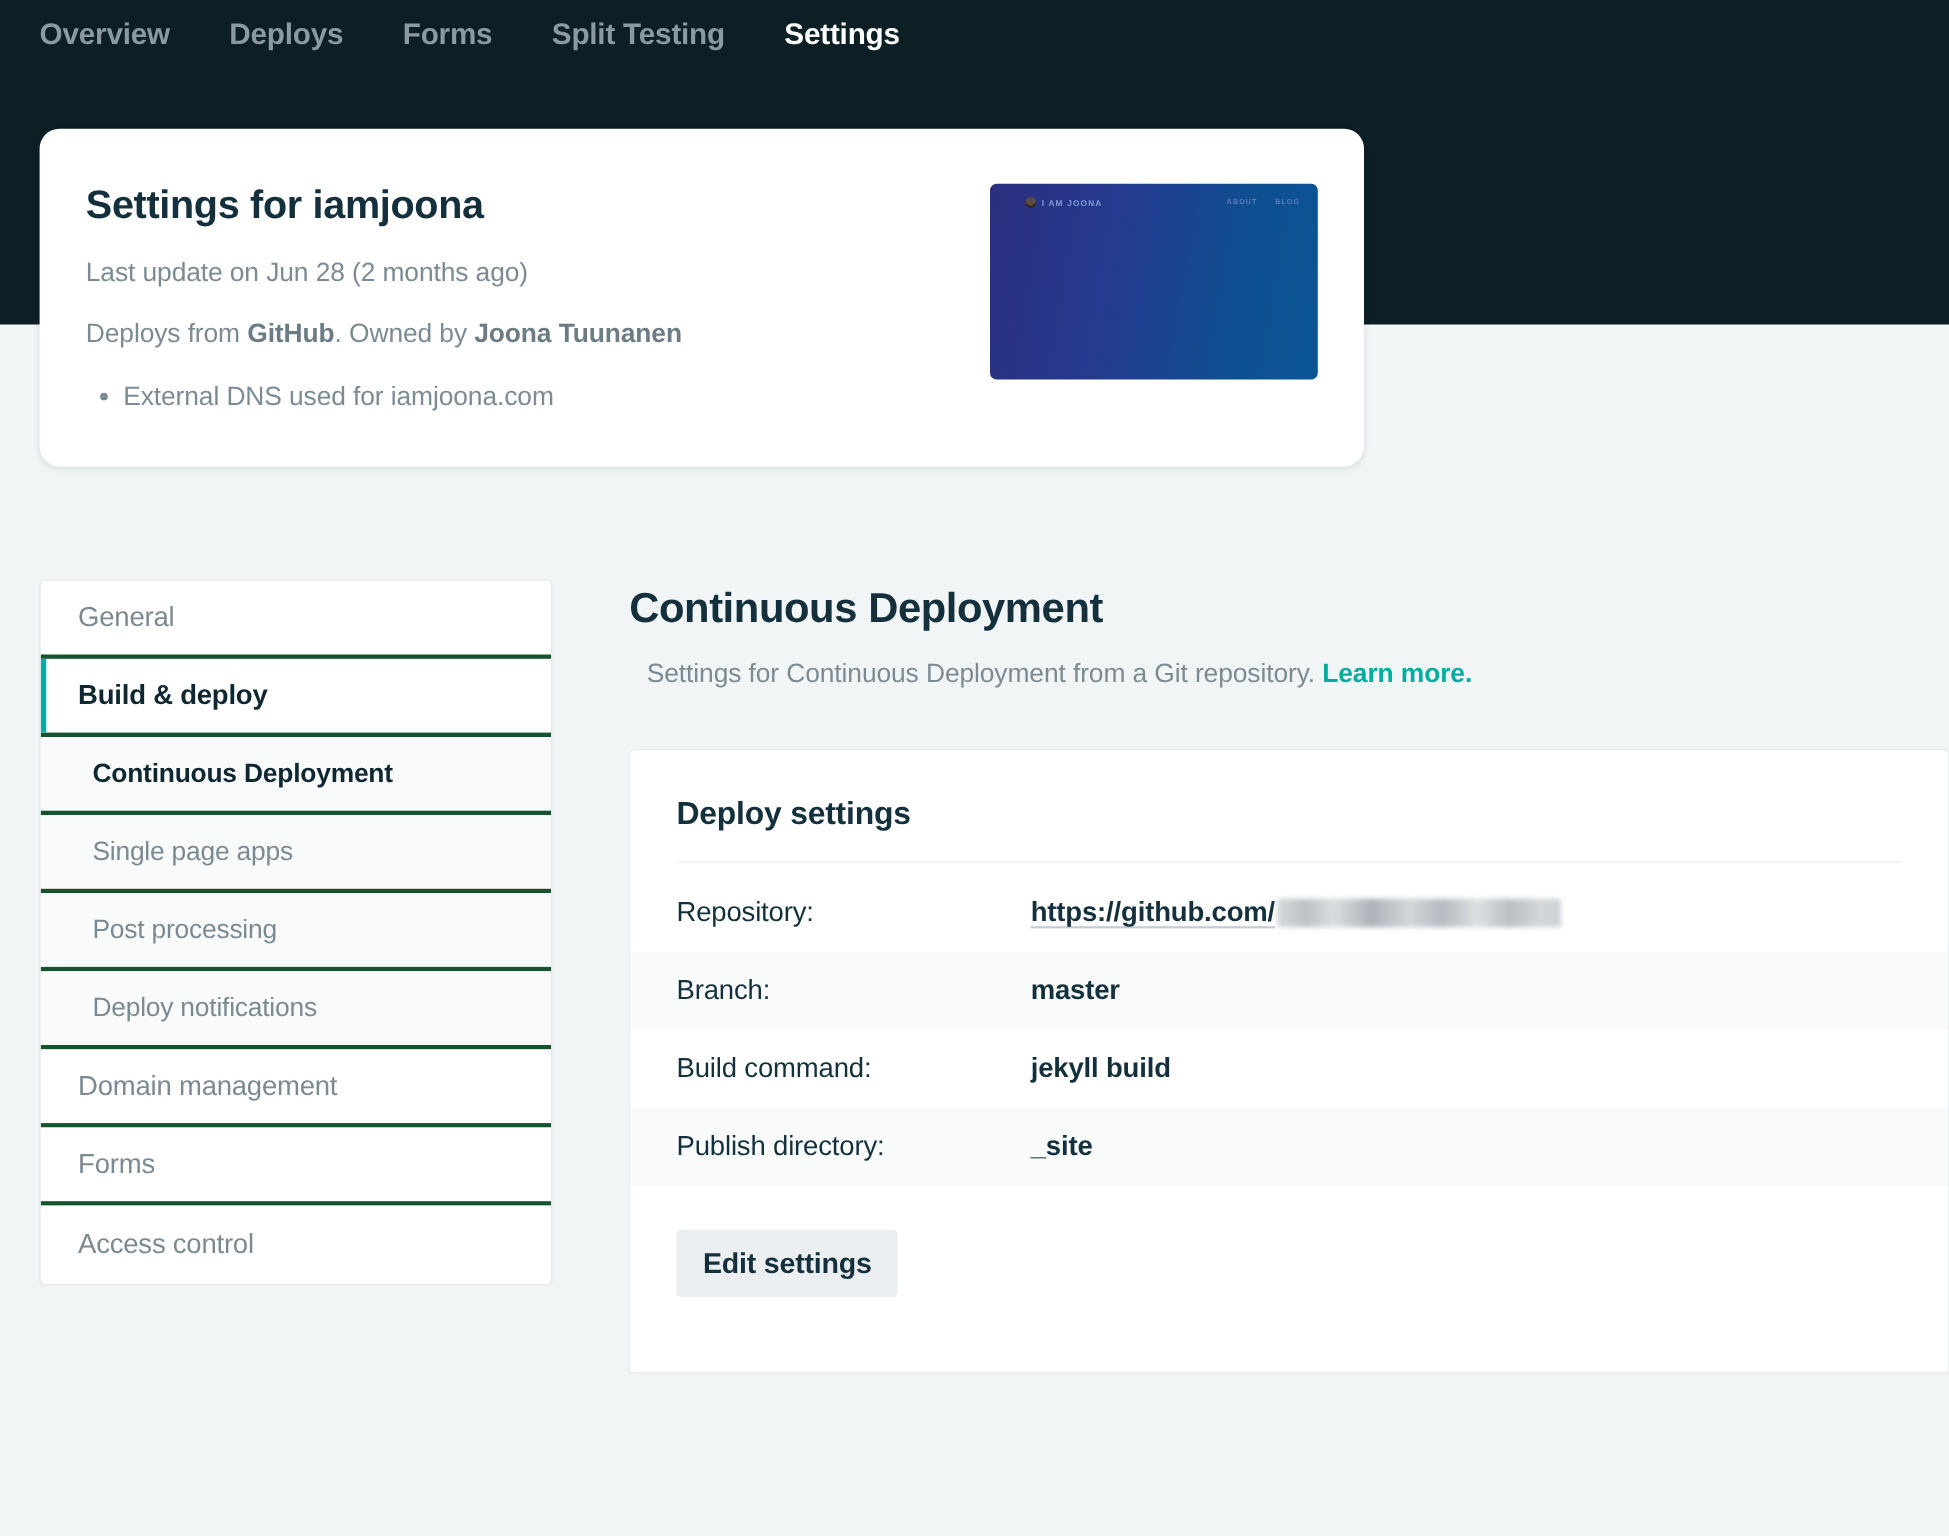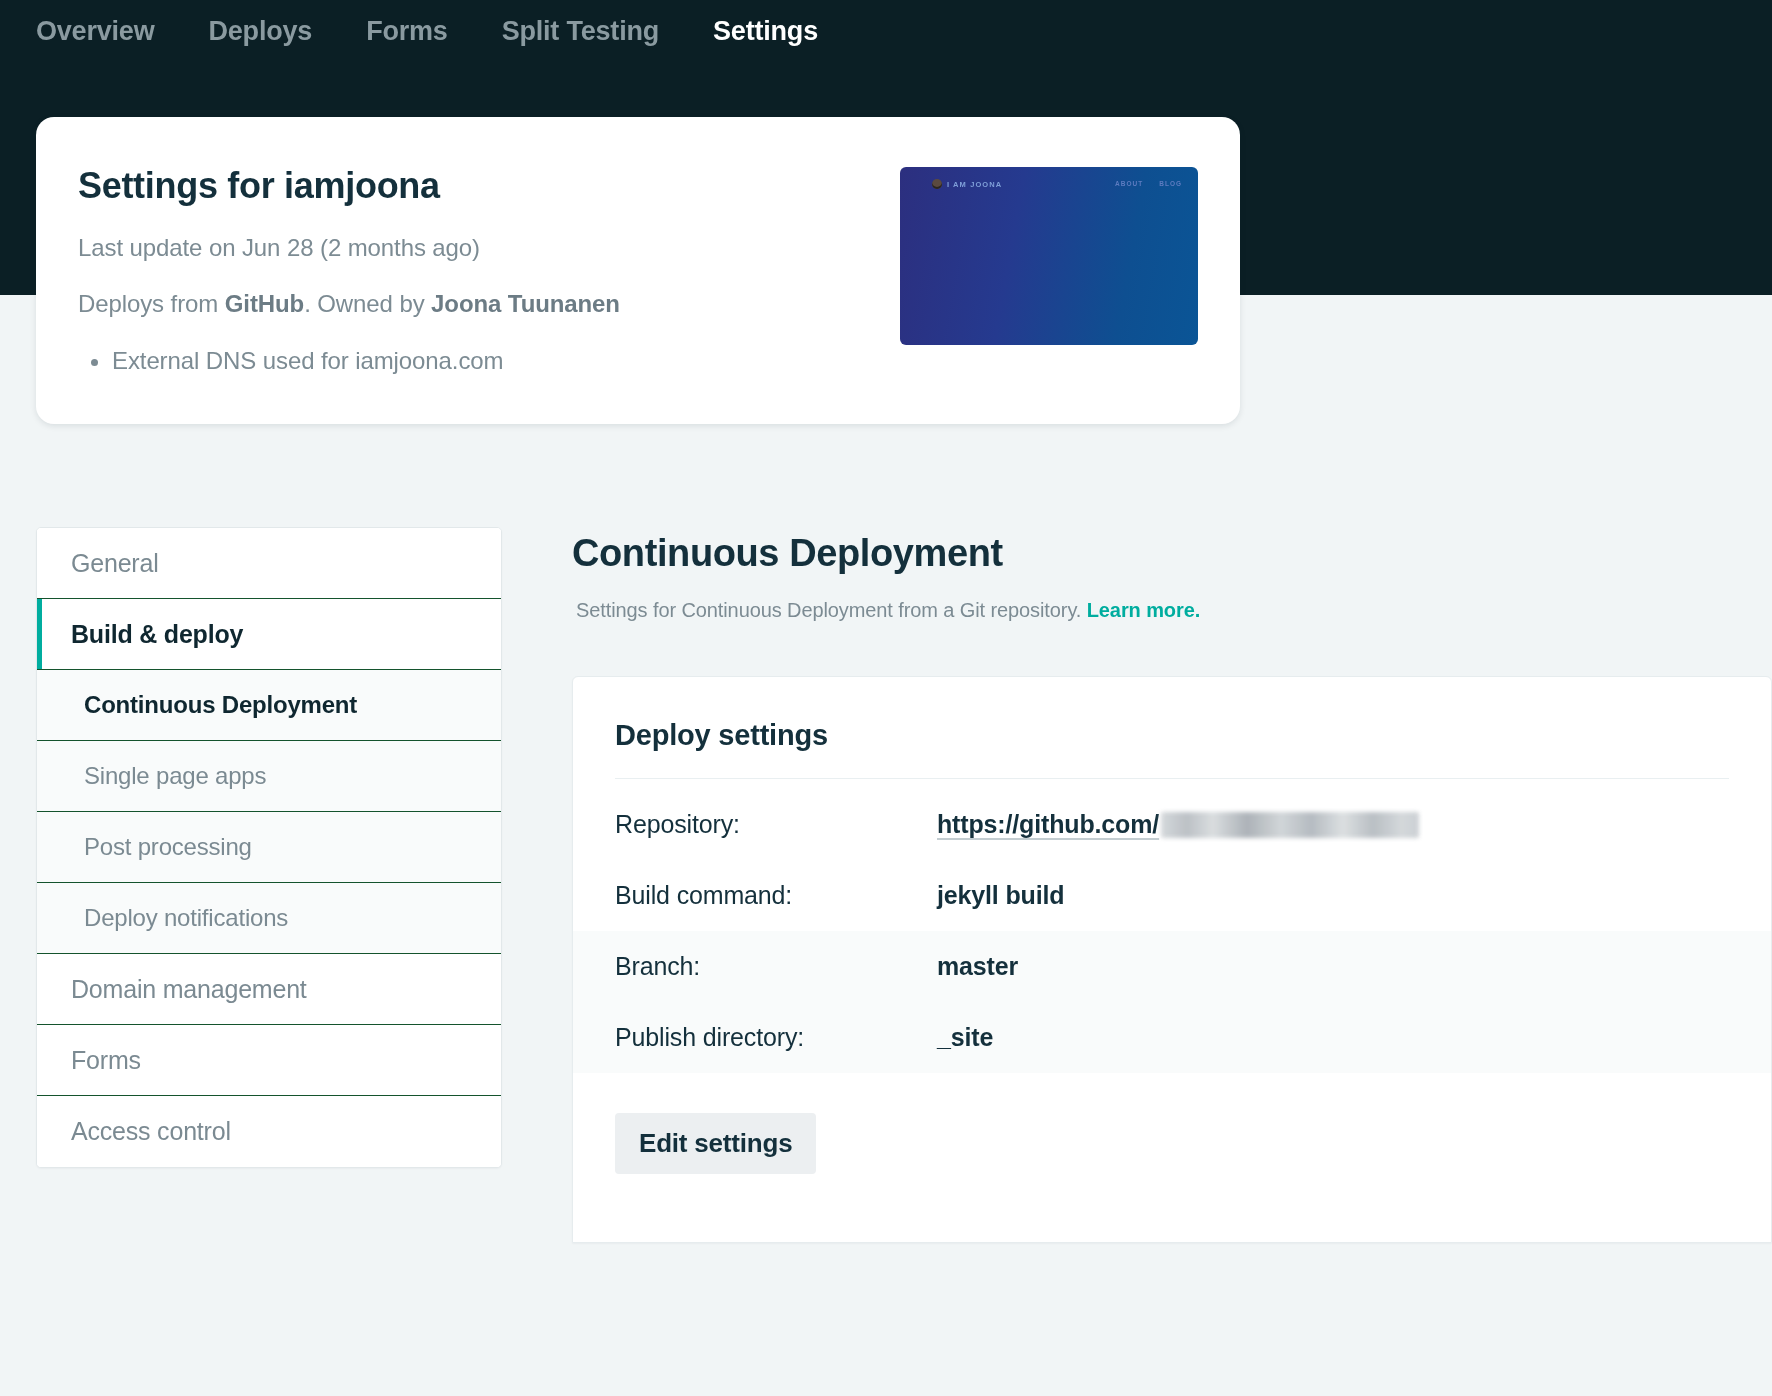--- a/index.html
+++ b/index.html
@@ -153,21 +153,21 @@
     border-radius: 5px;
     box-sizing: border-box;
     overflow: hidden;
     box-shadow: 0 1px 2px rgba(10,30,40,0.04);
   }
   .side-item {
     position: relative;
     height: 71px;
     display: flex;
     align-items: center;
-    border-bottom: 1px solid #14532d;
+    border-bottom: 4px solid #14532d;
     background: #ffffff;
     cursor: pointer;
     box-sizing: border-box;
   }
   .side-item:last-child { border-bottom: none; }
   .side-item .label {
     font-size: 25px;
     color: #7b8a92;
     padding-left: 34px;
     letter-spacing: -0.2px;
@@ -205,22 +205,22 @@
   }
   .main-title {
     font-size: 38px;
     font-weight: bold;
     color: #14303c;
     letter-spacing: -0.4px;
     margin: 0;
     padding-top: 5px;
   }
   .main-sub {
-    margin: 24px 0 0 4px;
-    font-size: 20px;
+    margin: 24px 0 0 16px;
+    font-size: 24px;
     color: #7c8b93;
     letter-spacing: -0.1px;
   }
   .main-sub a {
     color: #00ad9f;
     font-weight: bold;
     text-decoration: none;
     cursor: pointer;
   }
 
@@ -400,31 +400,31 @@
     <div class="kv-table">
 
       <div class="kv-row">
         <div class="kv-key">Repository:</div>
         <div class="kv-val link">
           <span>https://github.com/</span>
             <span class="redacted"></span>
         </div>
       </div>
 
+      <div class="kv-row alt">
+        <div class="kv-key">Branch:</div>
+        <div class="kv-val">master</div>
+      </div>
+
       <div class="kv-row">
         <div class="kv-key">Build command:</div>
         <div class="kv-val">jekyll build</div>
       </div>
 
       <div class="kv-row alt">
-        <div class="kv-key">Branch:</div>
-        <div class="kv-val">master</div>
-      </div>
-
-      <div class="kv-row alt">
         <div class="kv-key">Publish directory:</div>
         <div class="kv-val">_site</div>
       </div>
 
     </div>
 
     <div class="panel-actions">
       <button class="btn">Edit settings</button>
     </div>
   </div>

